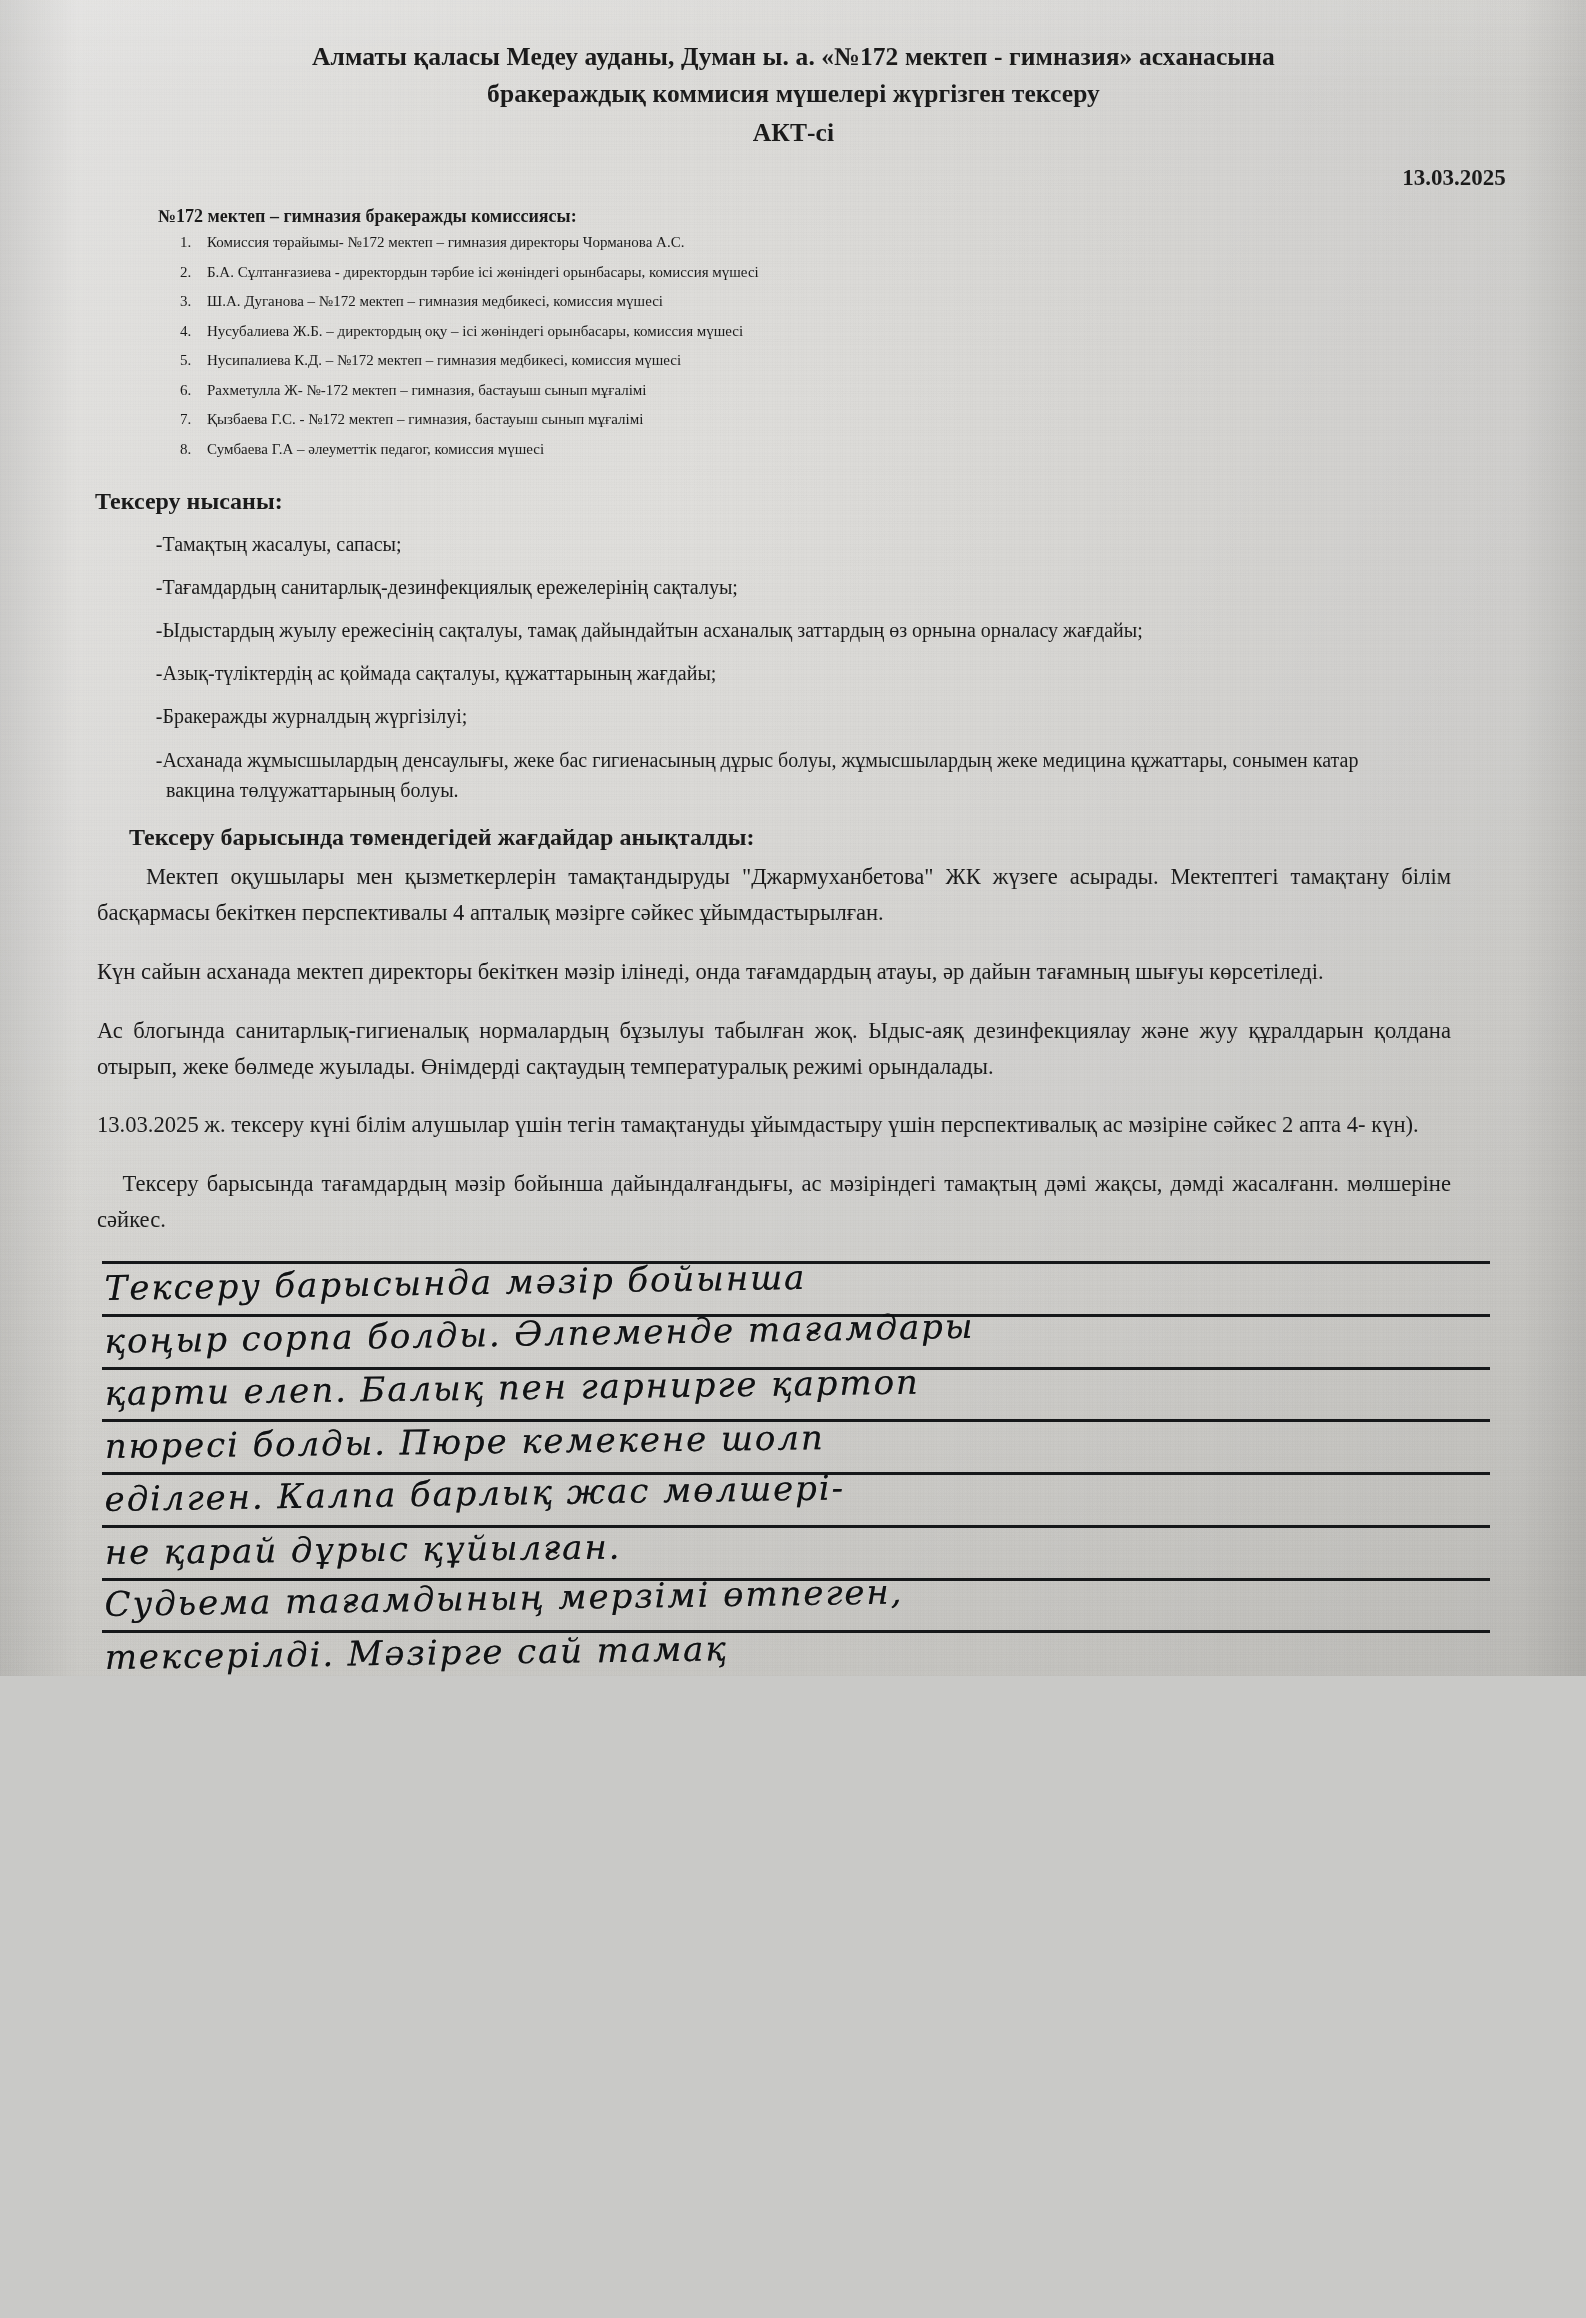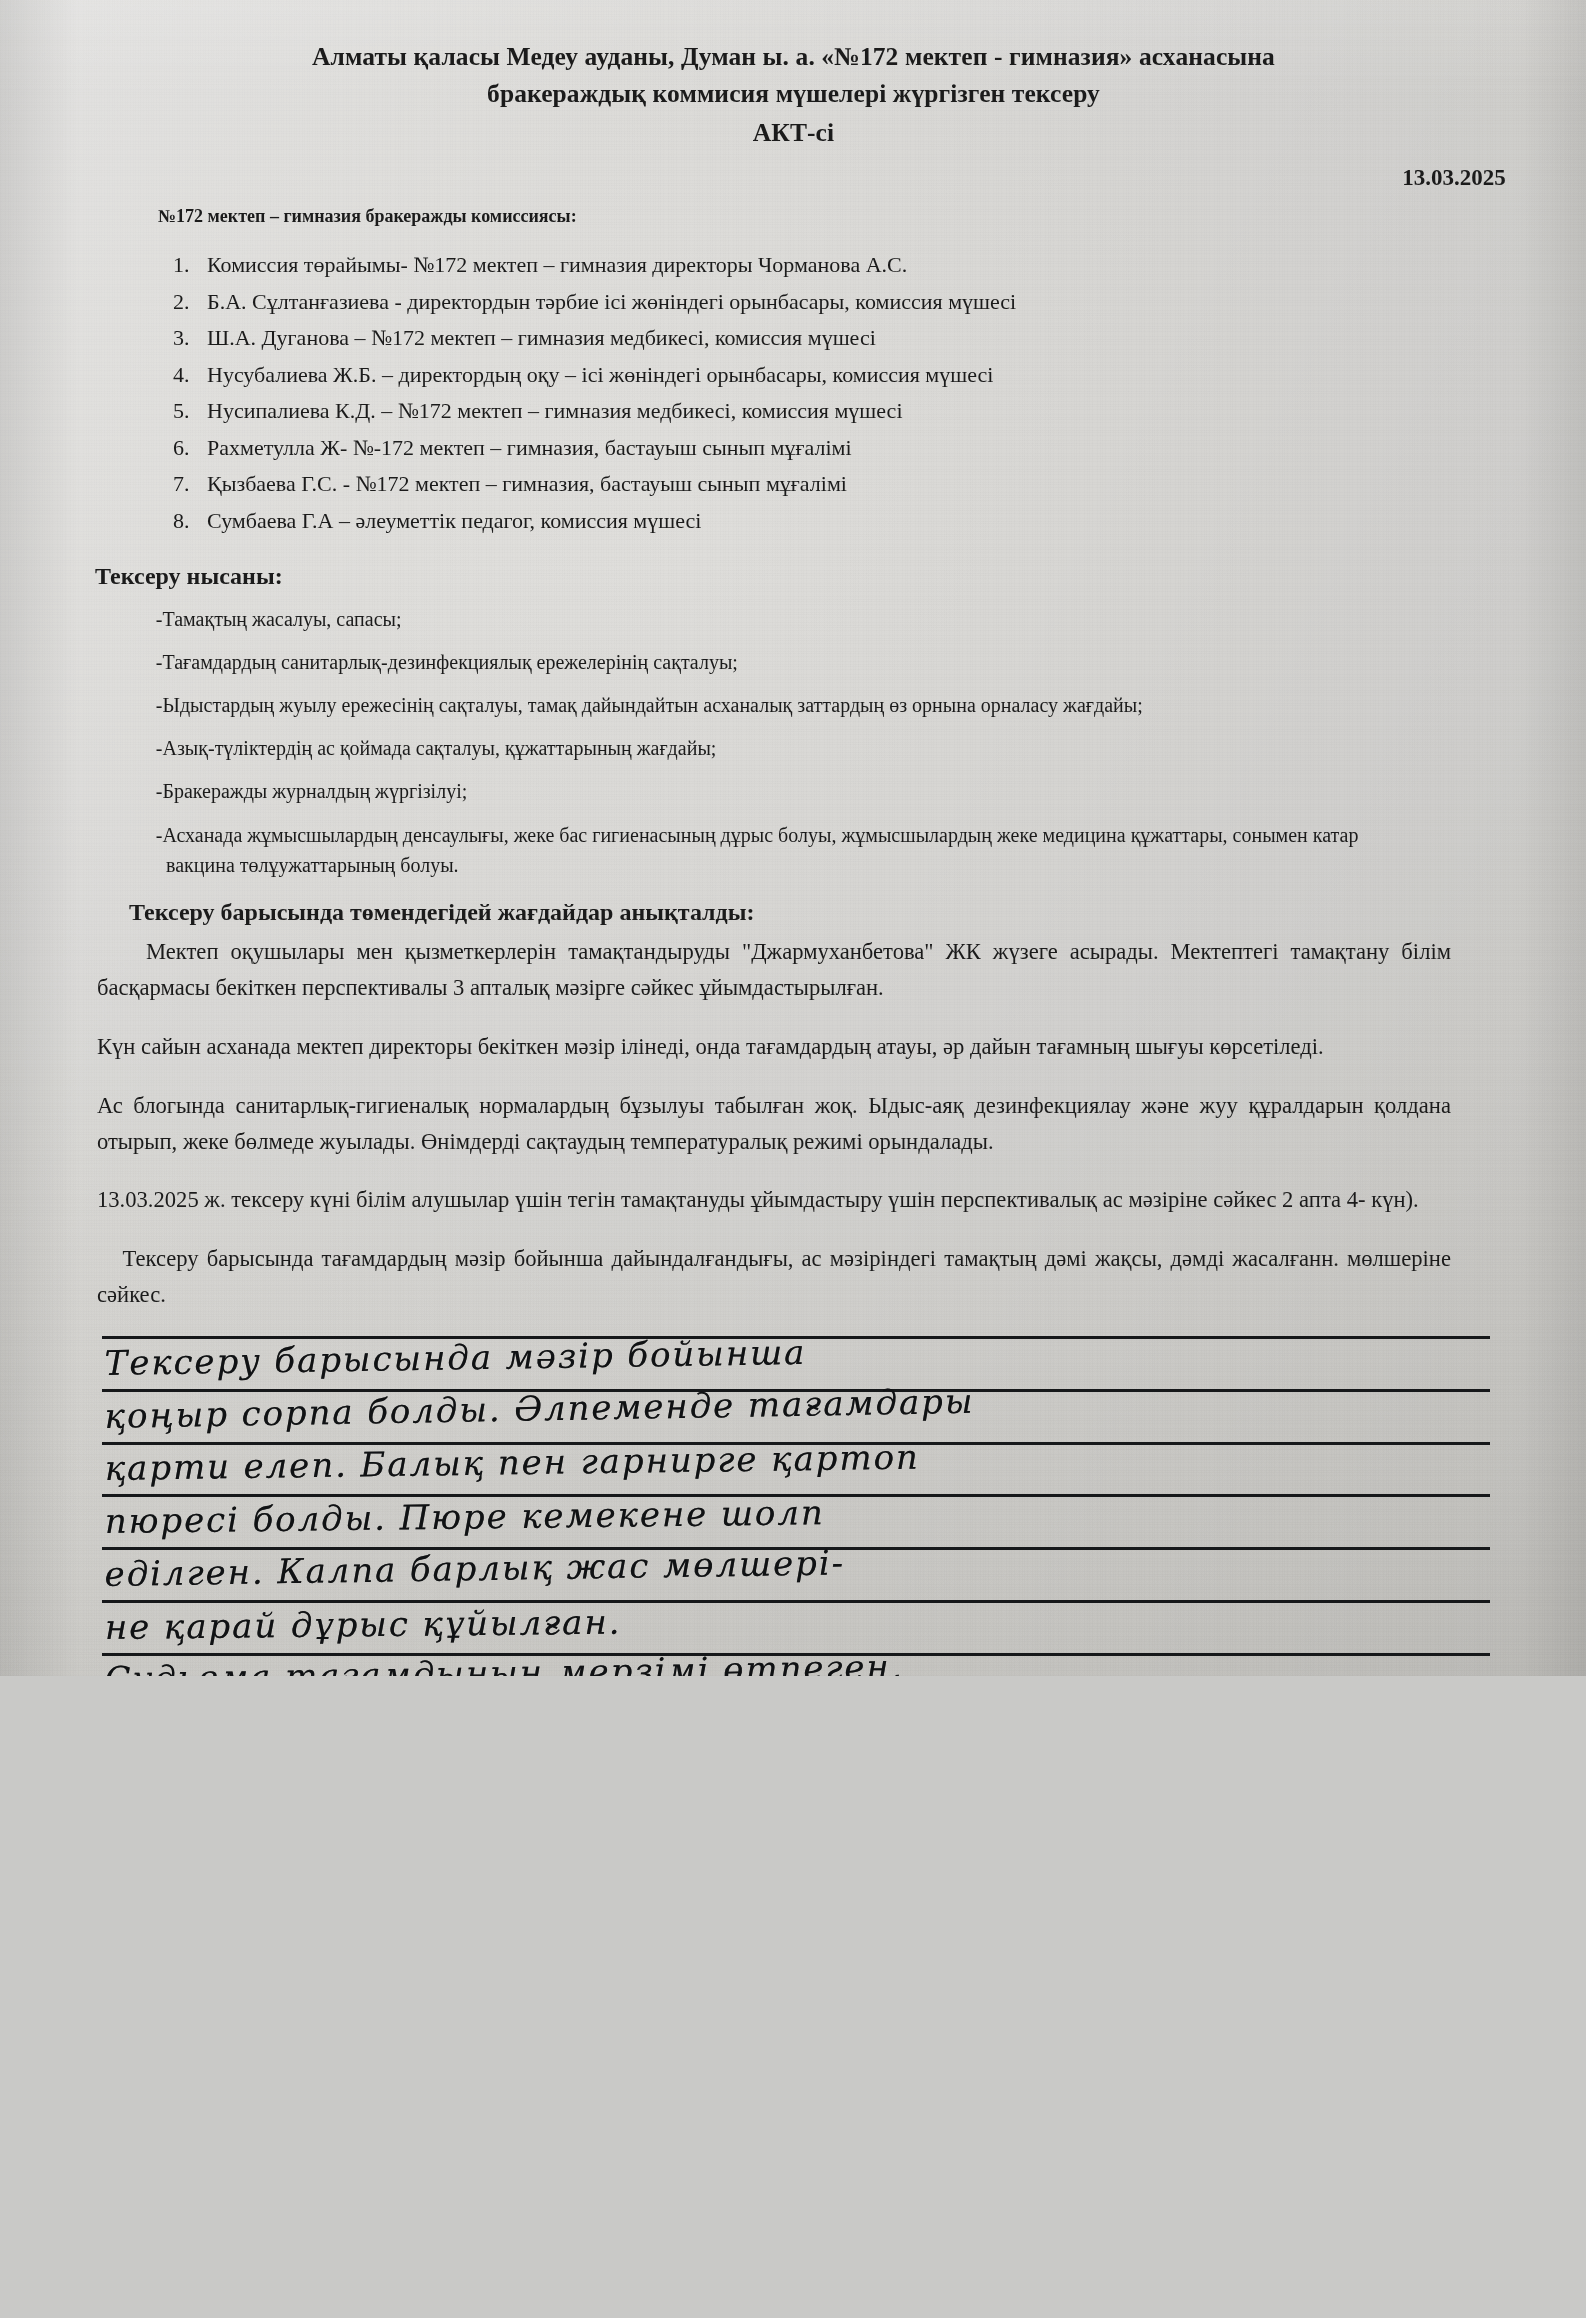--- a/index.html
+++ b/index.html
@@ -61,23 +61,23 @@
   }
 
   
   .commission-title {
     font-weight: bold;
     font-size: 18px;
     margin-top: 15.3px;
     padding-left: 92px;
   }
   ol.members {
-    margin: 27px 0 0 0;
+    margin: 8px 0 0 0;
     padding-left: 129px;
-    font-size: 22px;
+    font-size: 15px;
     line-height: 1.0;
     list-style: decimal;
   }
   ol.members li {
     margin-bottom: 14.5px;
     padding-left: 12px;
   }
 
   
   .section-head {
@@ -175,21 +175,21 @@
     <ul class="objects">
       <li>-Тамақтың жасалуы, сапасы;</li>
       <li>-Тағамдардың санитарлық-дезинфекциялық ережелерінің сақталуы;</li>
       <li>-Ыдыстардың жуылу ережесінің сақталуы, тамақ дайындайтын асханалық заттардың өз орнына орналасу жағдайы;</li>
       <li>-Азық-түліктердің ас қоймада сақталуы, құжаттарының жағдайы;</li>
       <li>-Бракеражды журналдың жүргізілуі;</li>
       <li>-Асханада жұмысшылардың денсаулығы, жеке бас гигиенасының дұрыс болуы, жұмысшылардың жеке медицина құжаттары, сонымен катар вакцина төлұужаттарының болуы.</li>
     </ul>
 
     <div class="section-head indent2">Тексеру барысында төмендегідей жағдайдар анықталды:</div>
-    <p class="para first-indent">Мектеп оқушылары мен қызметкерлерін тамақтандыруды "Джармуханбетова" ЖК жүзеге асырады. Мектептегі тамақтану білім басқармасы бекіткен перспективалы 3 апталық мәзірге сәйкес ұйымдастырылған.</p>
+    <p class="para first-indent">Мектеп оқушылары мен қызметкерлерін тамақтандыруды "Джармуханбетова" ЖК жүзеге асырады. Мектептегі тамақтану білім басқармасы бекіткен перспективалы 4 апталық мәзірге сәйкес ұйымдастырылған.</p>
     <p class="para">Күн сайын асханада мектеп директоры бекіткен мәзір ілінеді, онда тағамдардың атауы, әр дайын тағамның шығуы көрсетіледі.</p>
     <p class="para">Ас блогында санитарлық-гигиеналық нормалардың бұзылуы табылған жоқ. Ыдыс-аяқ дезинфекциялау және жуу құралдарын қолдана отырып, жеке бөлмеде жуылады. Өнімдерді сақтаудың температуралық режимі орындалады.</p>
     <p class="para">13.03.2025 ж. тексеру күні білім алушылар үшін тегін тамақтануды ұйымдастыру үшін перспективалық ас мәзіріне сәйкес  2 апта 4- күн).</p>
     <p class="para small-indent">Тексеру барысында тағамдардың мәзір бойынша дайындалғандығы, ас мәзіріндегі тамақтың дәмі жақсы, дәмді жасалғанн.  мөлшеріне сәйкес.</p>
 
     <div class="hand-area">
 
       <div class="rule" style="top:0px;"></div>
       <div class="rule" style="top:53px;"></div>
       <div class="rule" style="top:106px;"></div>

